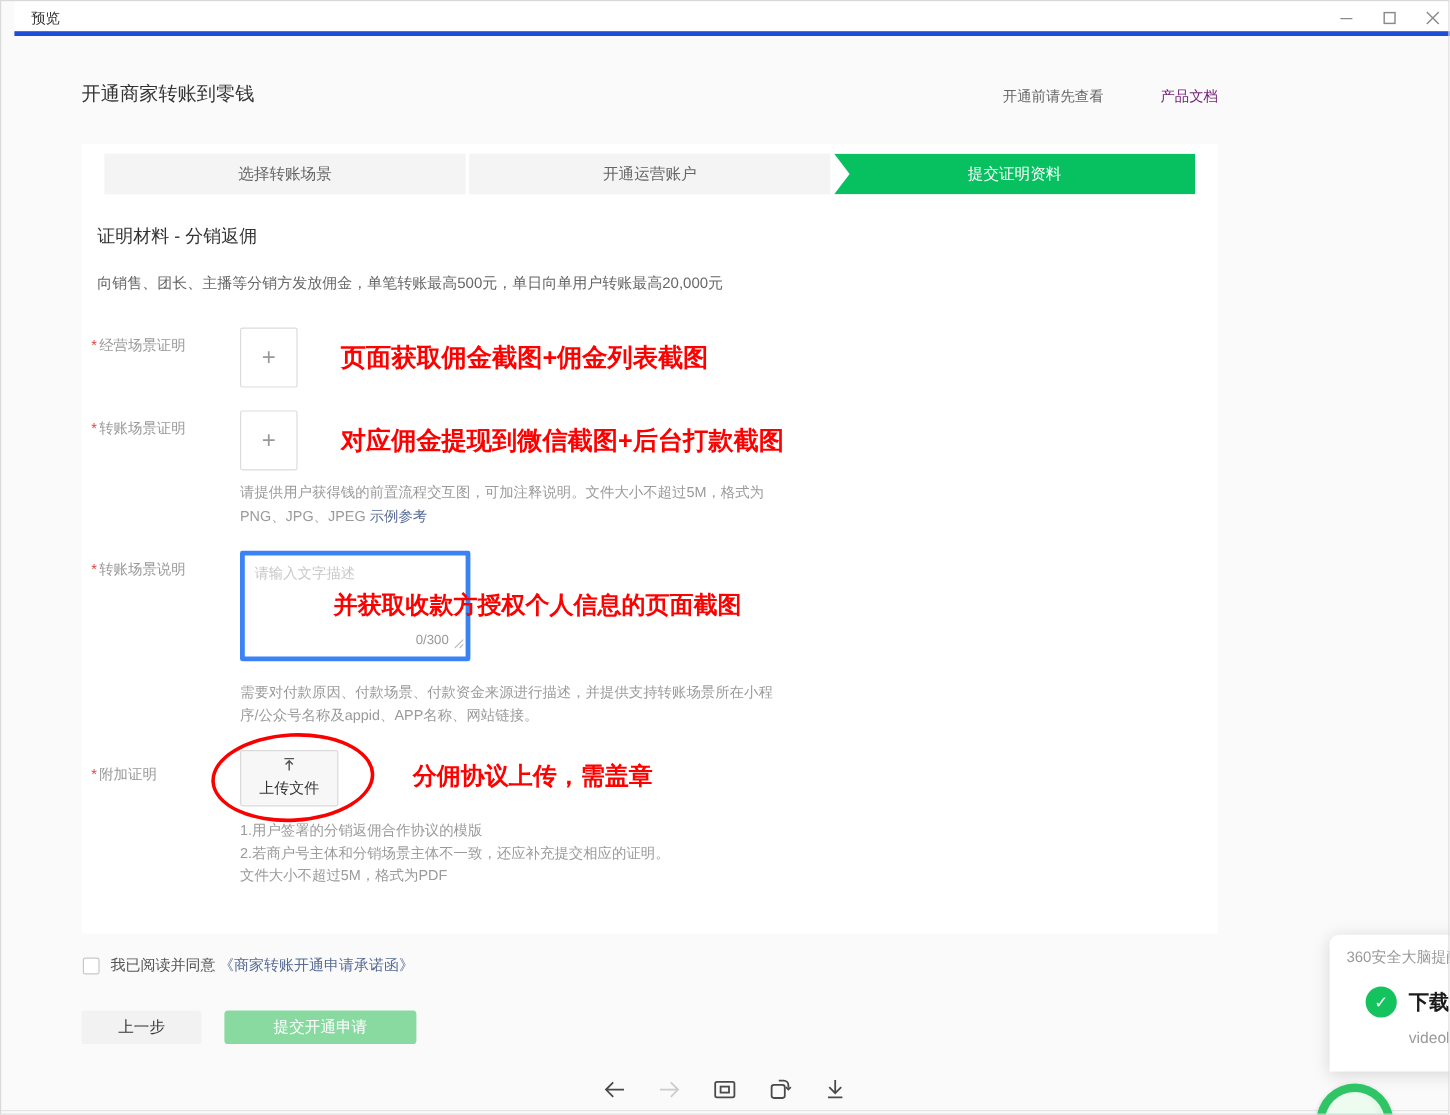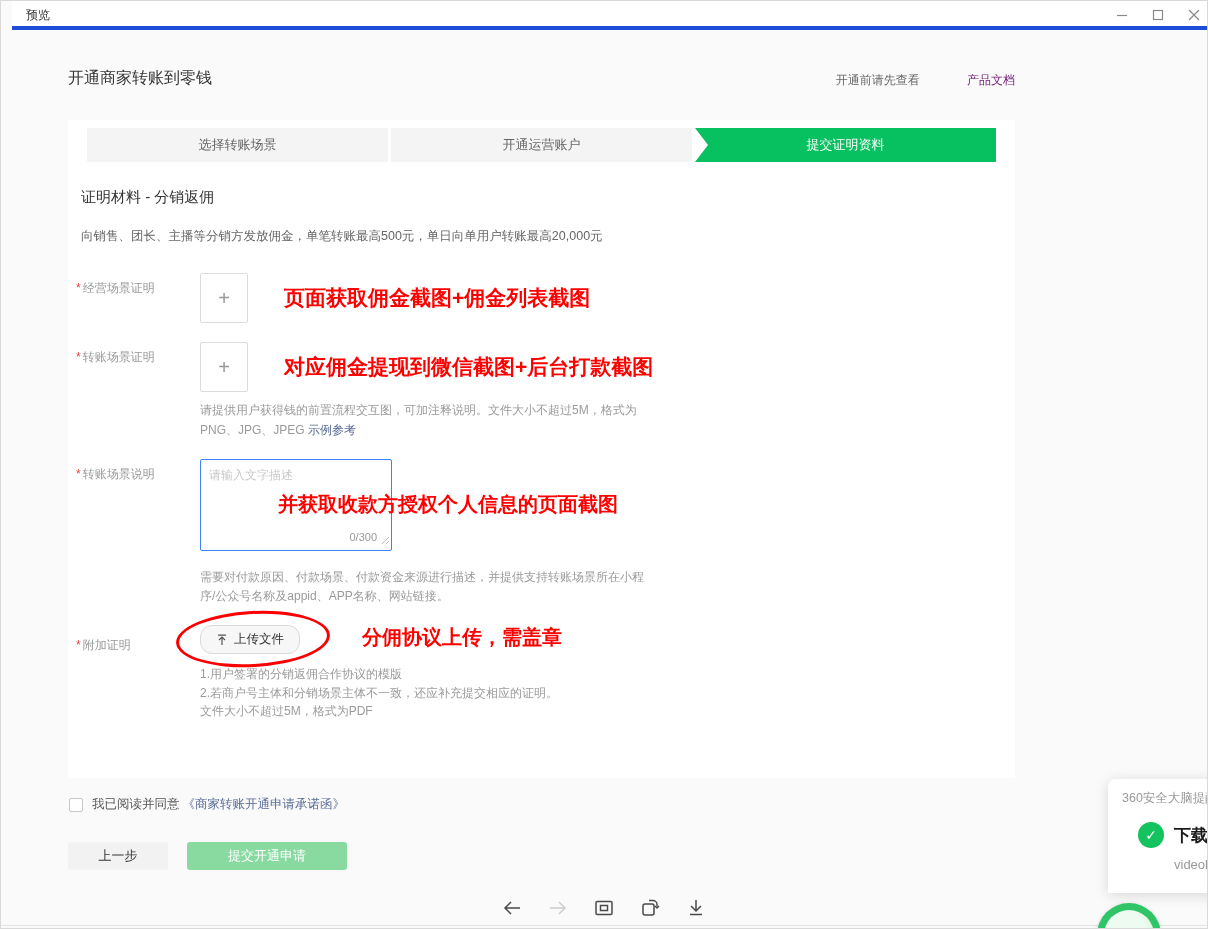--- a/index.html
+++ b/index.html
@@ -52,31 +52,31 @@
 
   .annotation { color:#ff0000; font-weight:bold; font-size:21px; white-space:nowrap; margin-left:36px; }
   .annotation-overlay { position:absolute; left:78px; top:32px; font-size:20px; color:#ff0000;
     font-weight:bold; white-space:nowrap; pointer-events:none; }
   .annotation-4 { font-size:20px; margin-left:62px; }
 
   .help { margin-top:9px; max-width:448px; font-size:12px; color:#9b9b9b; line-height:1.65; }
   .help-link { color:#576b95; cursor:pointer; }
 
   
-  .ta-wrap { width:192px; height:92px; border:1px solid #3b82f6; border-radius:2px; position:relative; background:#fff; }
+  .ta-wrap { width:192px; height:92px; border:4px solid #3b82f6; border-radius:2px; position:relative; background:#fff; }
   .ta-wrap textarea { width:100%; height:64px; border:none; outline:none; resize:none;
     font-family:inherit; font-size:12px; padding:7px 8px; color:#333; background:transparent; }
   .ta-wrap textarea::placeholder { color:#c8c8c8; }
   .ta-counter { position:absolute; right:14px; bottom:7px; font-size:11px; color:#999; }
   .ta-handle { position:absolute; right:1px; bottom:1px; }
 
   
   .upload-btn-wrap { position:relative; display:inline-block; margin-top:4px; }
   .upload-btn { display:inline-flex; align-items:center; gap:6px; background:#f7f7f7;
-    border:1px solid #dadada; border-radius:12px; padding:5px 15px; font-size:12.5px; color:#333; cursor:pointer; }
+    border:1px solid #dadada; border-radius:2px; padding:5px 15px; font-size:12.5px; color:#333; cursor:pointer;flex-direction:column; }
   .red-ellipse { position:absolute; left:-24px; right:-30px; top:-14px; bottom:-13px;
     border:3px solid #fb0000; border-radius:50%; transform:rotate(-3deg); pointer-events:none; }
   .help-lines { margin-top:11px; font-size:12px; color:#9b9b9b; line-height:1.55; }
 
   
   .agree-row { position:absolute; left:69px; top:796px; display:flex; align-items:center; font-size:12.5px; color:#555; }
   .checkbox { width:14px; height:14px; border:1px solid #c7c7c7; border-radius:2px; background:#fff;
     margin-right:9px; cursor:pointer; }
   .agree-link { color:#576b95; cursor:pointer; margin-left:3px; }
 

